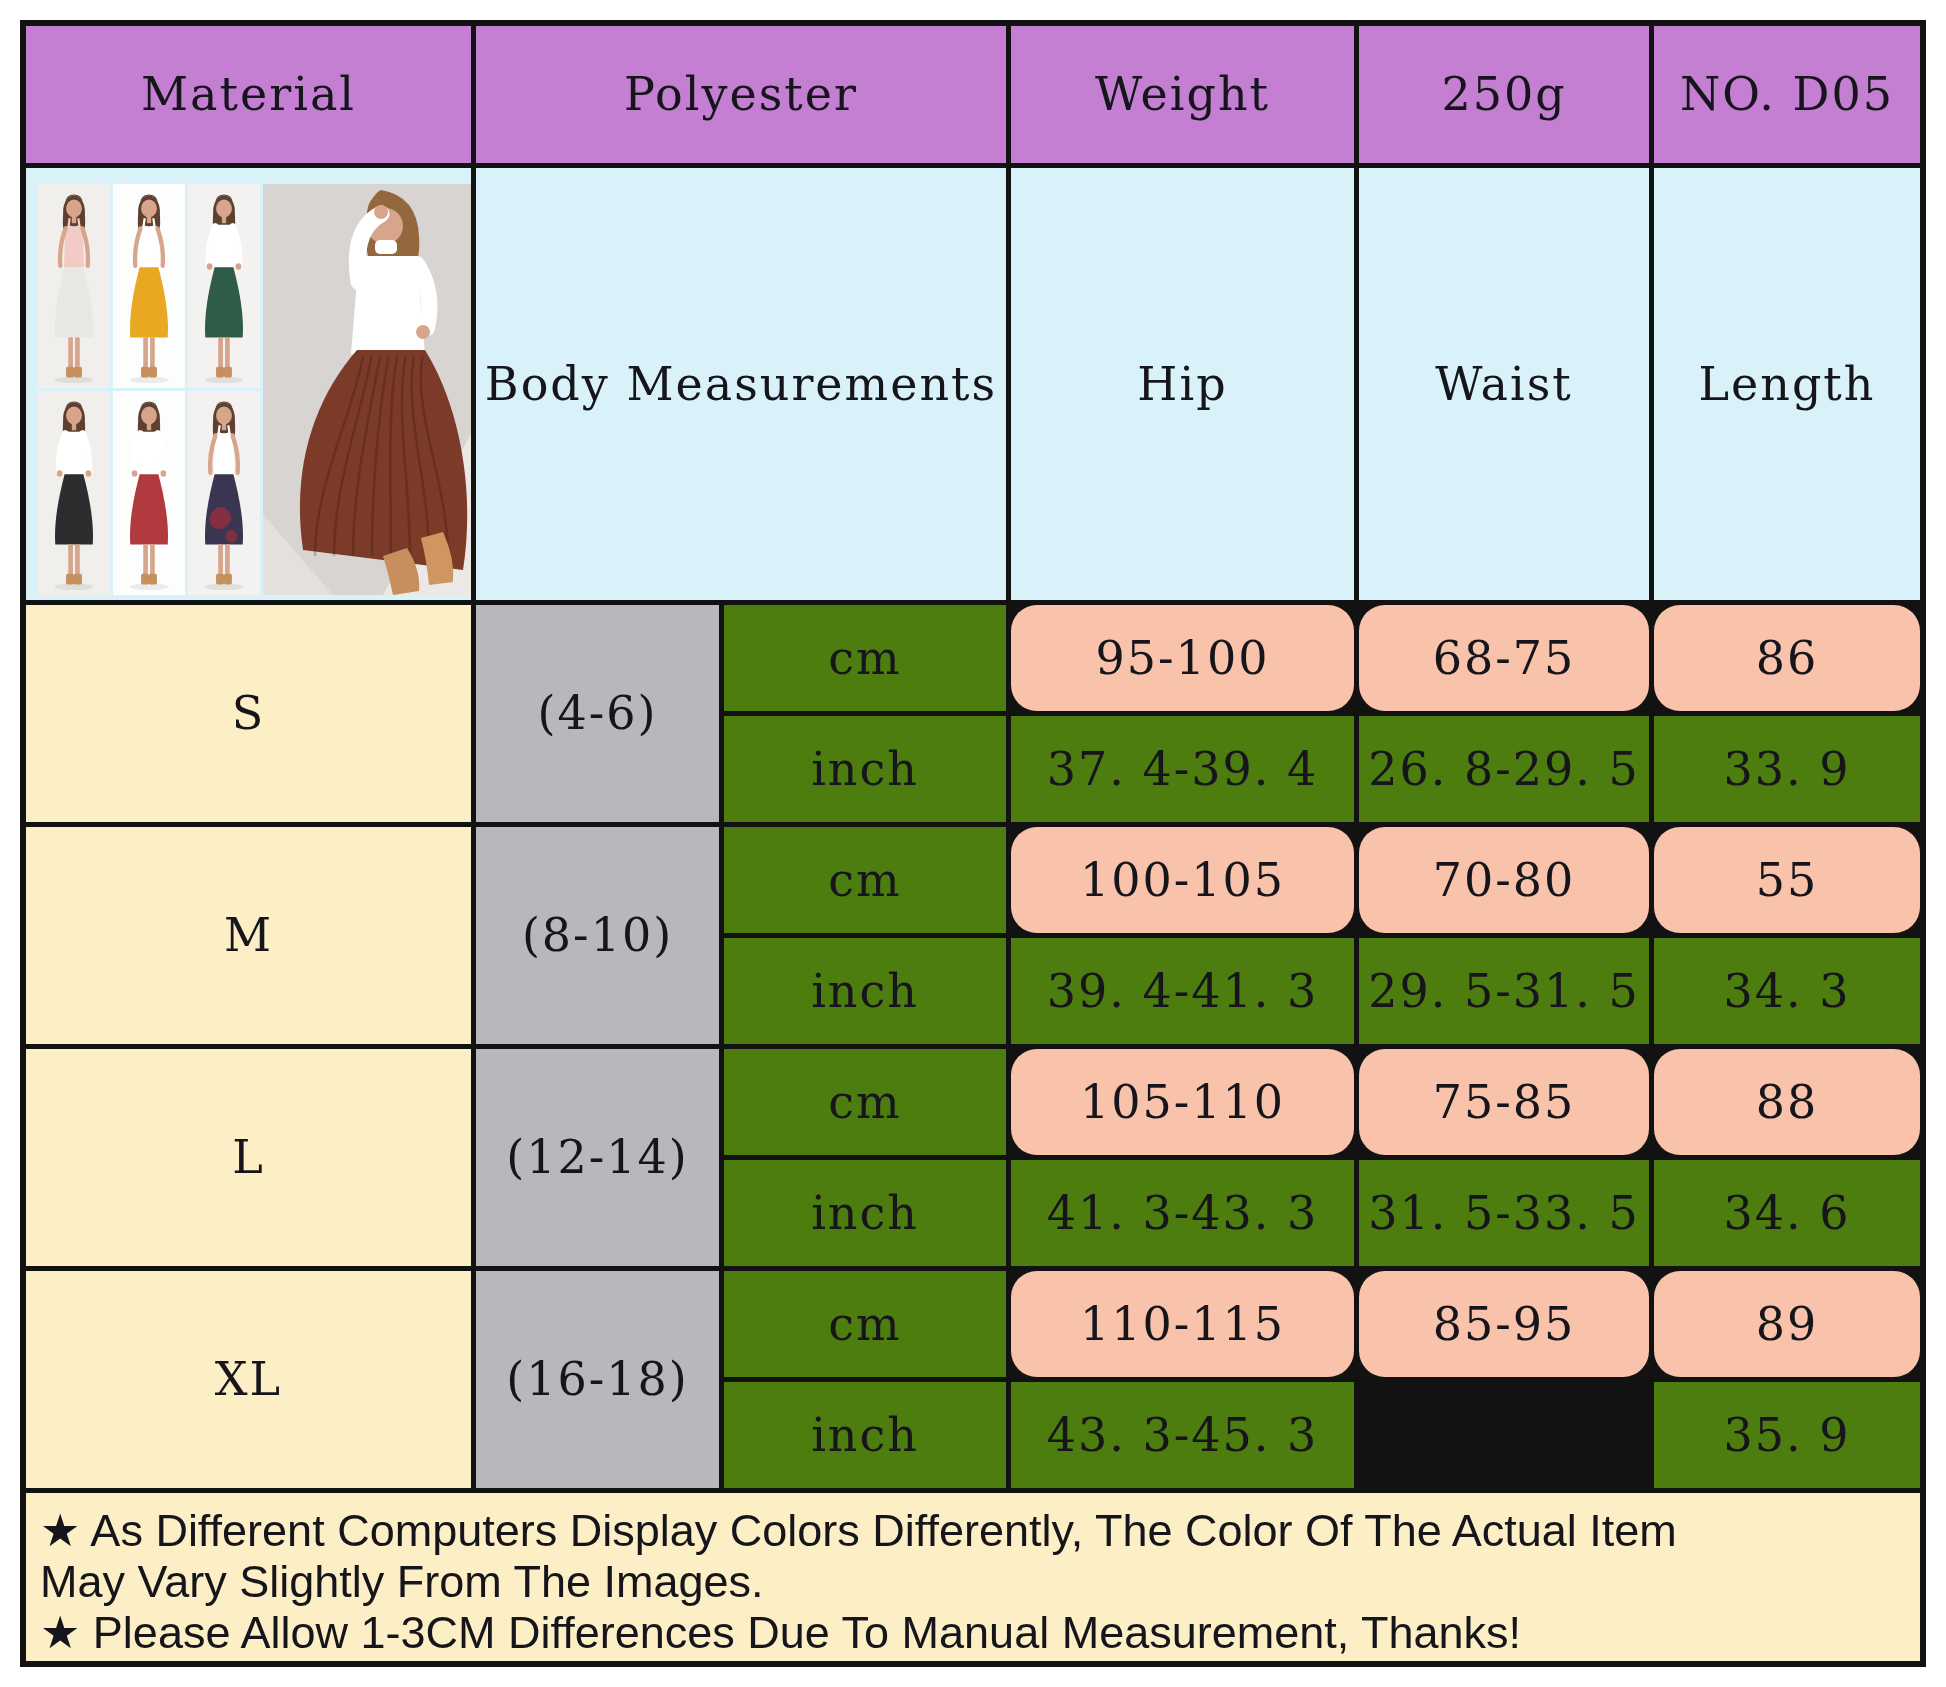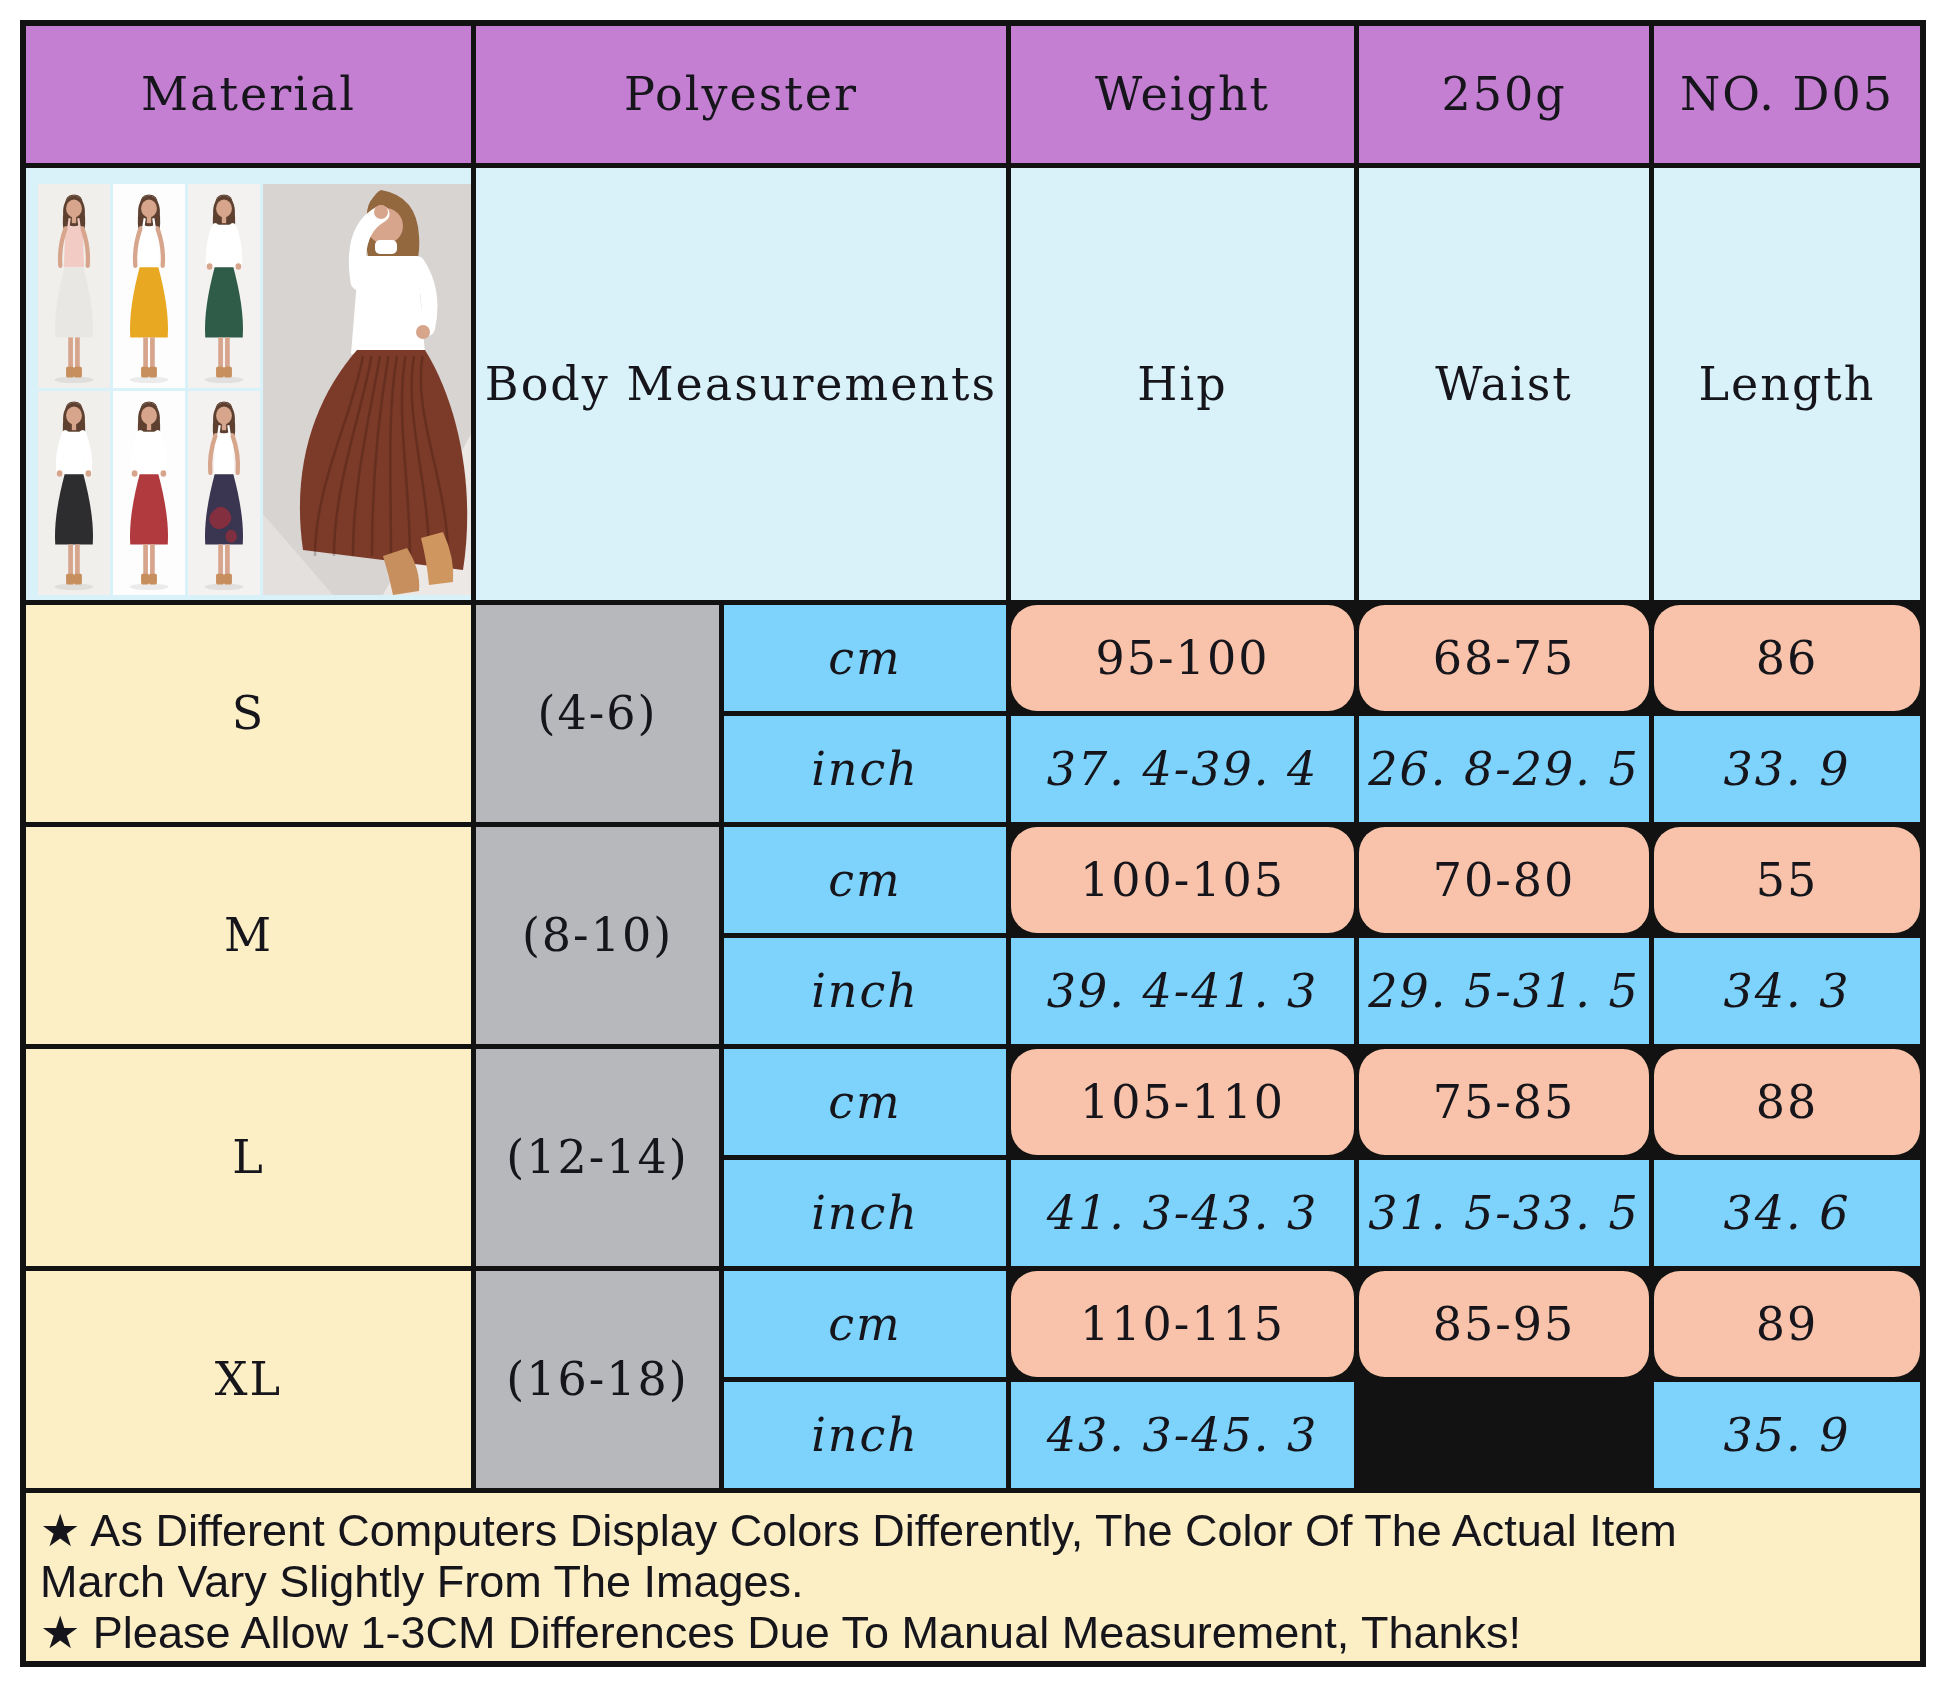--- a/index.html
+++ b/index.html
@@ -16,21 +16,21 @@
   .cell{
     display:flex;align-items:center;justify-content:center;
     font-size:46px;letter-spacing:2px;line-height:1.1;
     text-align:center;overflow:hidden;
   }
   .purple{background:var(--purple,#c57fd2);}
   .blue{background:var(--blue,#d9f2fa);}
   .cream{background:var(--cream,#fcefc6);}
   .grayc{background:var(--gray,#b6b8bb);}
   .salmon{background:var(--salmon,#f8c3aa);border-radius:26px;}
-  .whitec{background:#7dd3fc;font-style:italic;}
+  .whitec{background:#4d7c0f;}
   .collage-cell{
     align-items:flex-start;justify-content:flex-start;
     padding:16px 0 5px 12px;box-sizing:border-box;
   }
   #collage{display:flex;gap:3px;}
   #small-grid{display:grid;grid-template-columns:repeat(3,72px);grid-template-rows:204px 204px;gap:3px;}
   .tile{overflow:hidden;}
   .tile svg{display:block;width:100%;height:100%;}
   .large-tile{width:208px;height:411px;}
   .footer{
@@ -270,18 +270,18 @@
     <div class="cell whitec" style="grid-area:9/3/10/4">cm</div>
     <div class="cell salmon" style="grid-area:9/4/10/5">110-115</div>
     <div class="cell salmon" style="grid-area:9/5/10/6">85-95</div>
     <div class="cell salmon" style="grid-area:9/6/10/7">89</div>
     <div class="cell whitec" style="grid-area:10/3/11/4">inch</div>
     <div class="cell whitec" style="grid-area:10/4/11/5">43. 3-45. 3</div>
     <div class="cell whitec" style="grid-area:10/6/11/7">35. 9</div>
 
     <div class="cell footer" style="grid-area:11/1/12/7">
       <div class="line">★ As Different Computers Display Colors Differently, The Color Of The Actual Item</div>
-      <div class="line">March Vary Slightly From The Images.</div>
+      <div class="line">May Vary Slightly From The Images.</div>
       <div class="line">★ Please Allow 1-3CM Differences Due To Manual Measurement, Thanks!</div>
     </div>
 
   </div>
 </div>
 
 </body></html>

